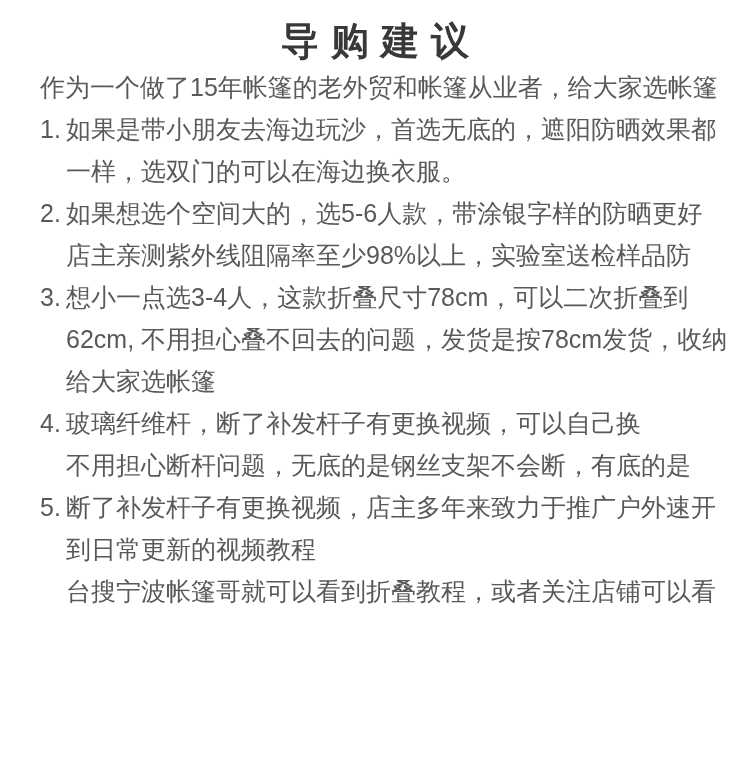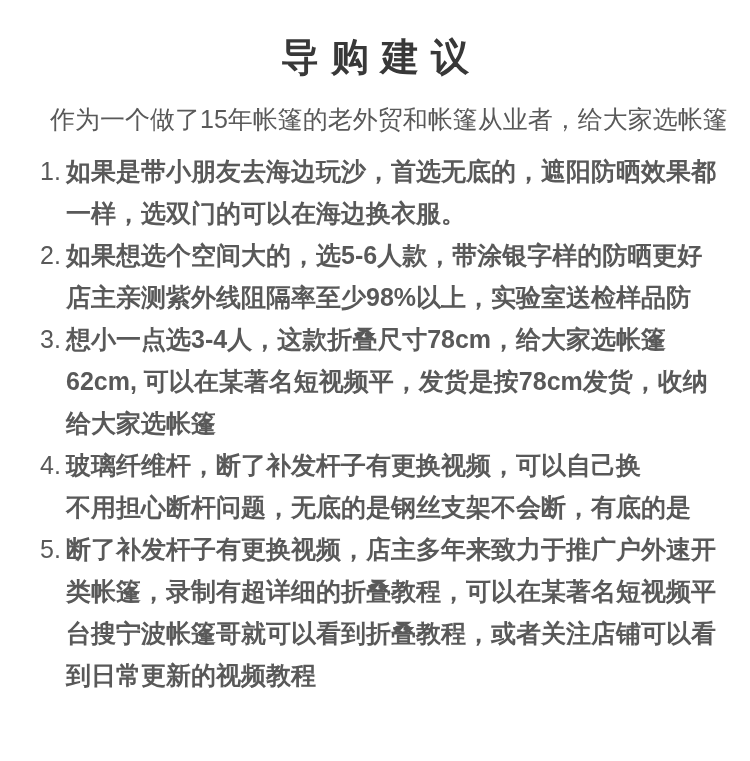--- a/index.html
+++ b/index.html
@@ -13,47 +13,47 @@
     overflow: hidden;
     font-family: "Liberation Sans", "DejaVu Sans", sans-serif;
     color: #595959;
   }
   .page {
     box-sizing: border-box;
     width: 750px;
     padding: 16px 40px 0 40px;
   }
   .doc-title {
-    margin: 16px;
+    margin: 0;
     text-align: center;
     font-size: 38px;
     font-weight: 700;
     line-height: 50px;
     letter-spacing: 12px;
     padding-left: 12px; 
     color: #383838;
     white-space: nowrap;
   }
   .body-text {
     font-size: 25px;
     line-height: 42px;
     color: #595959;
   }
   .text-line {
     height: 42px;
     white-space: nowrap;
   }
-  .intro { margin: 10px; }
+  .intro { margin: 0; }
   .advice-list { margin: 0; padding: 0; list-style: none; }
   .list-item { display: flex; }
   .item-number {
     flex: 0 0 26px;
     width: 26px;
   }
-  .item-lines { flex: 1 1 auto; min-width: 0; font-weight: bold; }
+  .item-lines { flex: 1 1 auto; min-width: 0; }
 </style>
 </head>
 <body>
 
 <div class="page">
 
   <h1 class="doc-title">导购建议</h1>
 
   <div class="body-text">
 
@@ -75,39 +75,38 @@
         <span class="item-number">2.</span>
         <div class="item-lines">
           <div class="text-line">如果想选个空间大的，选5-6人款，带涂银字样的防晒更好</div>
           <div class="text-line">店主亲测紫外线阻隔率至少98%以上，实验室送检样品防</div>
         </div>
       </li>
 
       <li class="list-item">
         <span class="item-number">3.</span>
         <div class="item-lines">
-          <div class="text-line">想小一点选3-4人，这款折叠尺寸78cm，给大家选帐篷</div>
-          <div class="text-line">62cm, 可以在某著名短视频平，发货是按78cm发货，收纳</div>
+          <div class="text-line">想小一点选3-4人，这款折叠尺寸78cm，可以二次折叠到</div>
+          <div class="text-line">62cm, 不用担心叠不回去的问题，发货是按78cm发货，收纳</div>
           <div class="text-line">给大家选帐篷</div>
         </div>
       </li>
 
       <li class="list-item">
         <span class="item-number">4.</span>
         <div class="item-lines">
           <div class="text-line">玻璃纤维杆，断了补发杆子有更换视频，可以自己换</div>
           <div class="text-line">不用担心断杆问题，无底的是钢丝支架不会断，有底的是</div>
         </div>
       </li>
 
       <li class="list-item">
         <span class="item-number">5.</span>
         <div class="item-lines">
           <div class="text-line">断了补发杆子有更换视频，店主多年来致力于推广户外速开</div>
-          <div class="text-line">类帐篷，录制有超详细的折叠教程，可以在某著名短视频平</div>
+          <div class="text-line">到日常更新的视频教程</div>
           <div class="text-line">台搜宁波帐篷哥就可以看到折叠教程，或者关注店铺可以看</div>
-          <div class="text-line">到日常更新的视频教程</div>
         </div>
       </li>
 
     </ol>
   </div>
 </div>
 
 </body></html>

